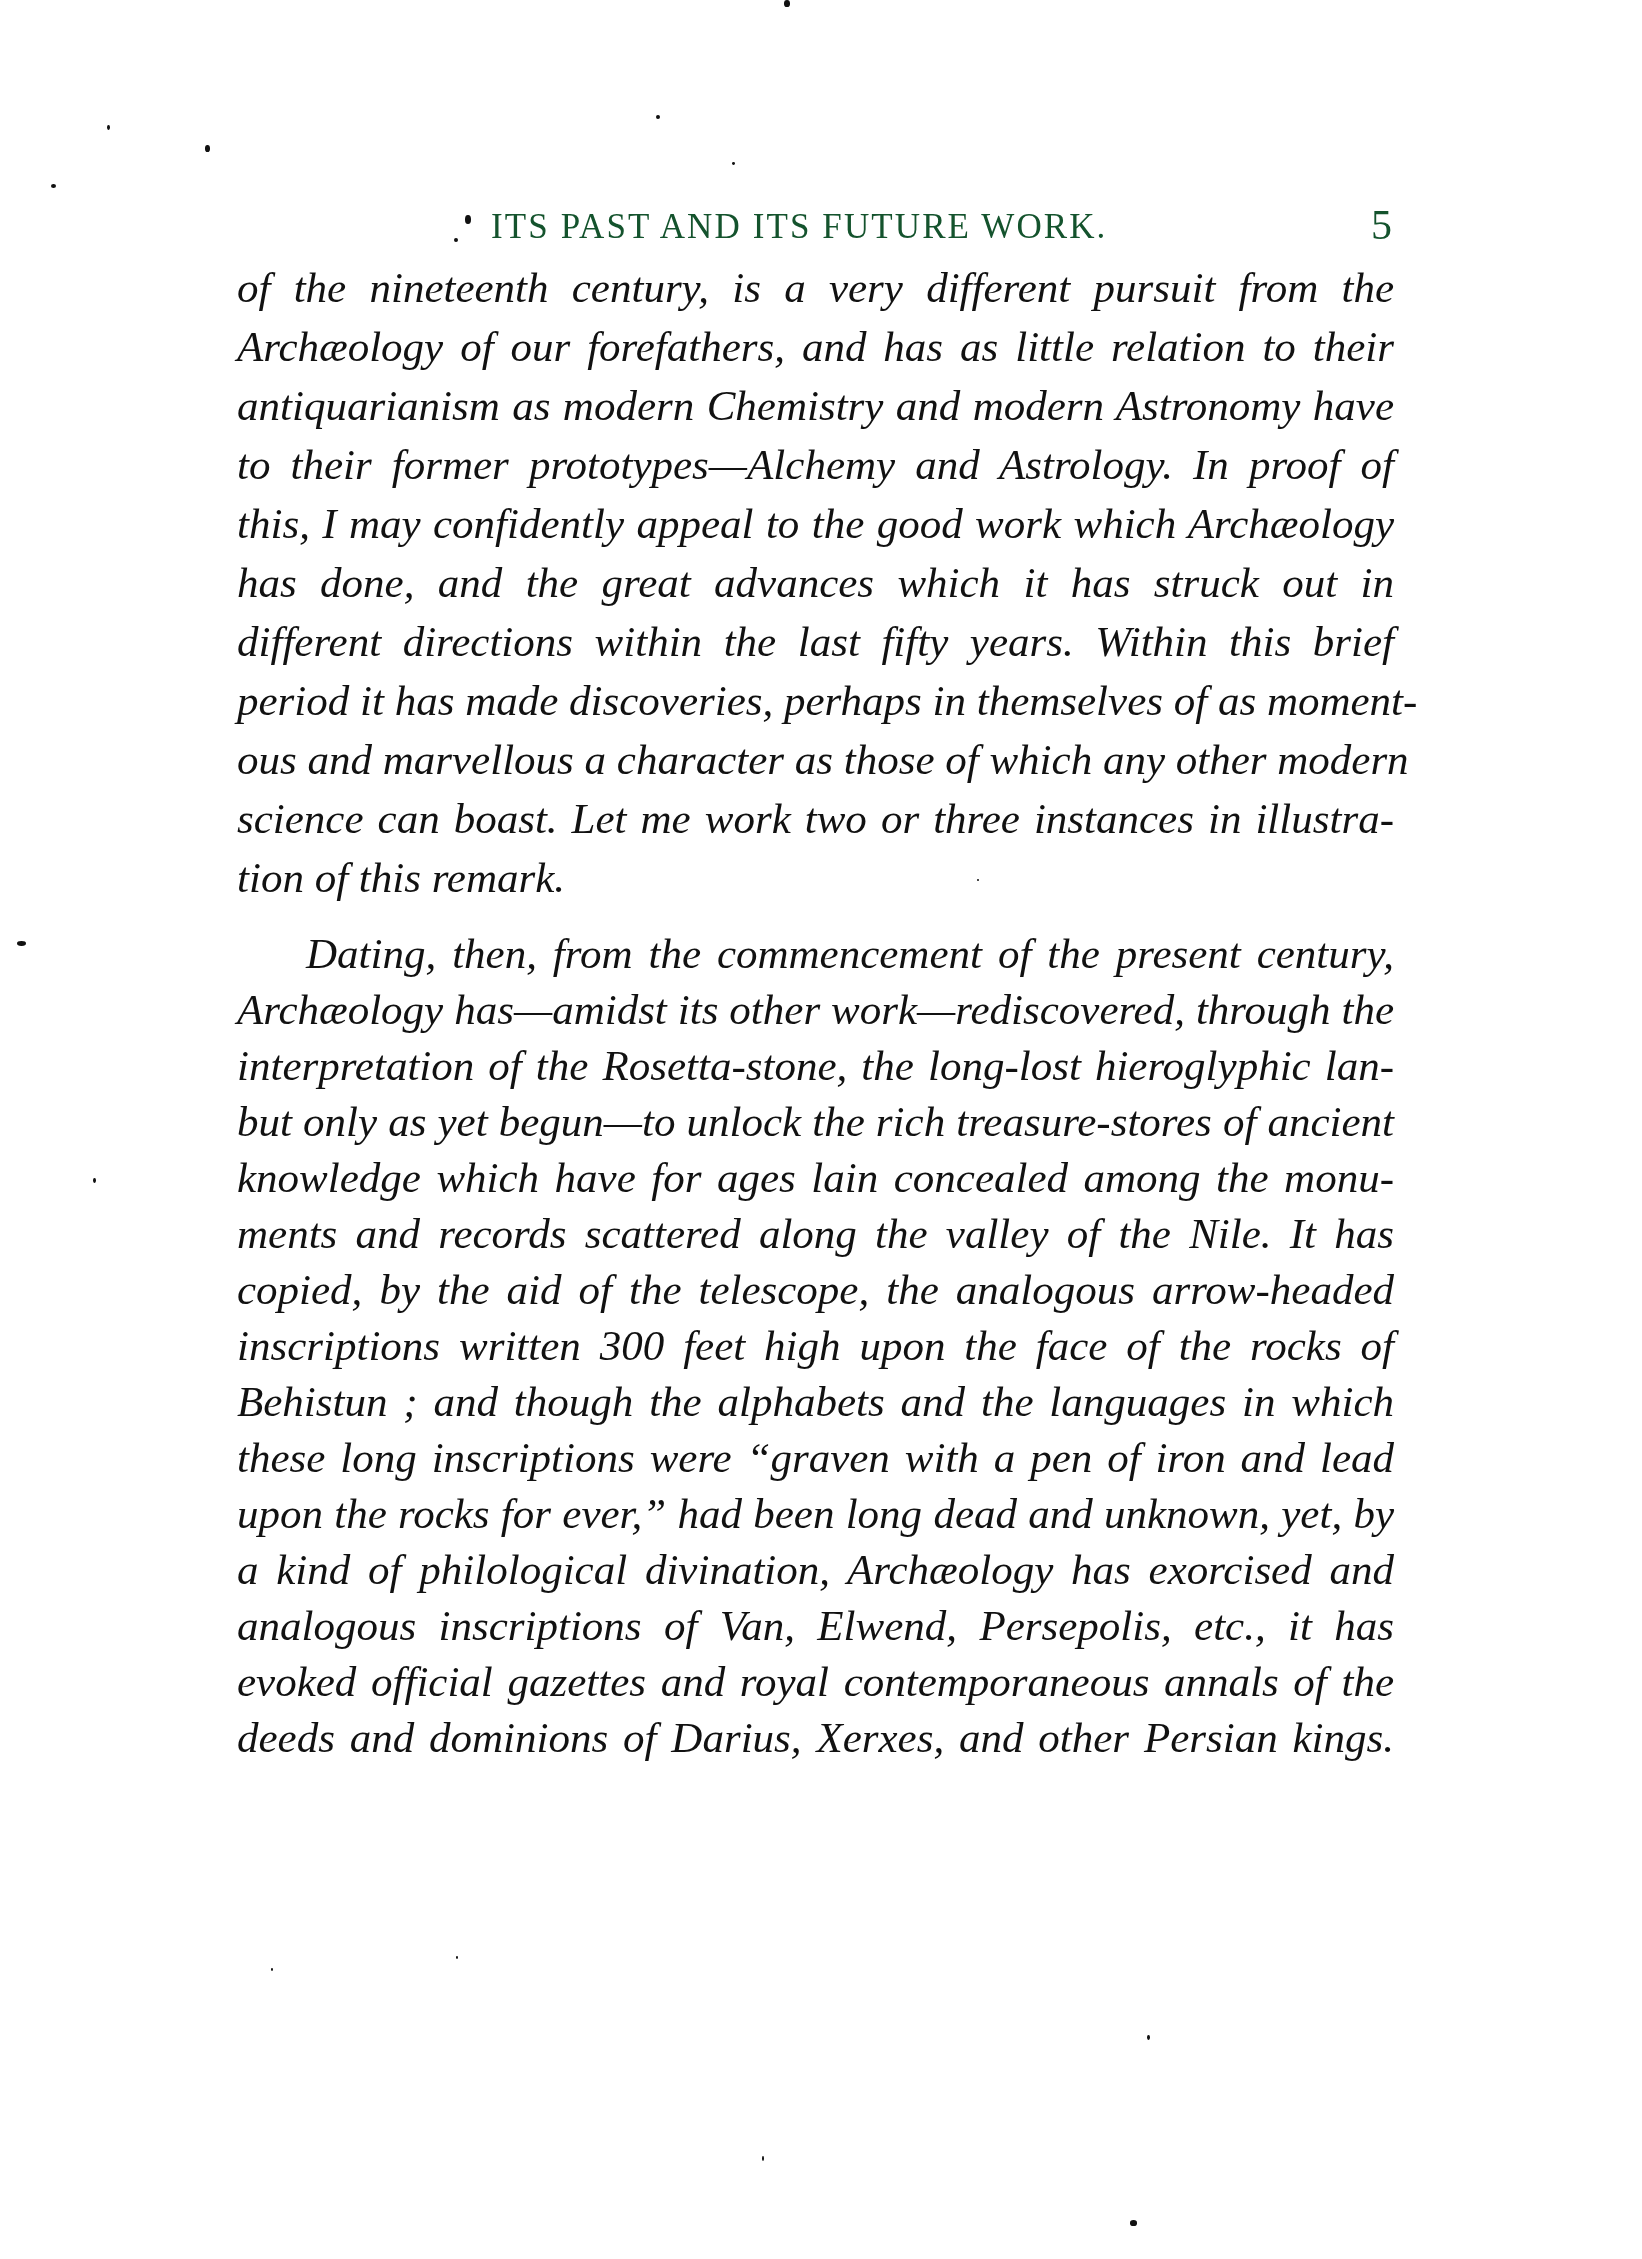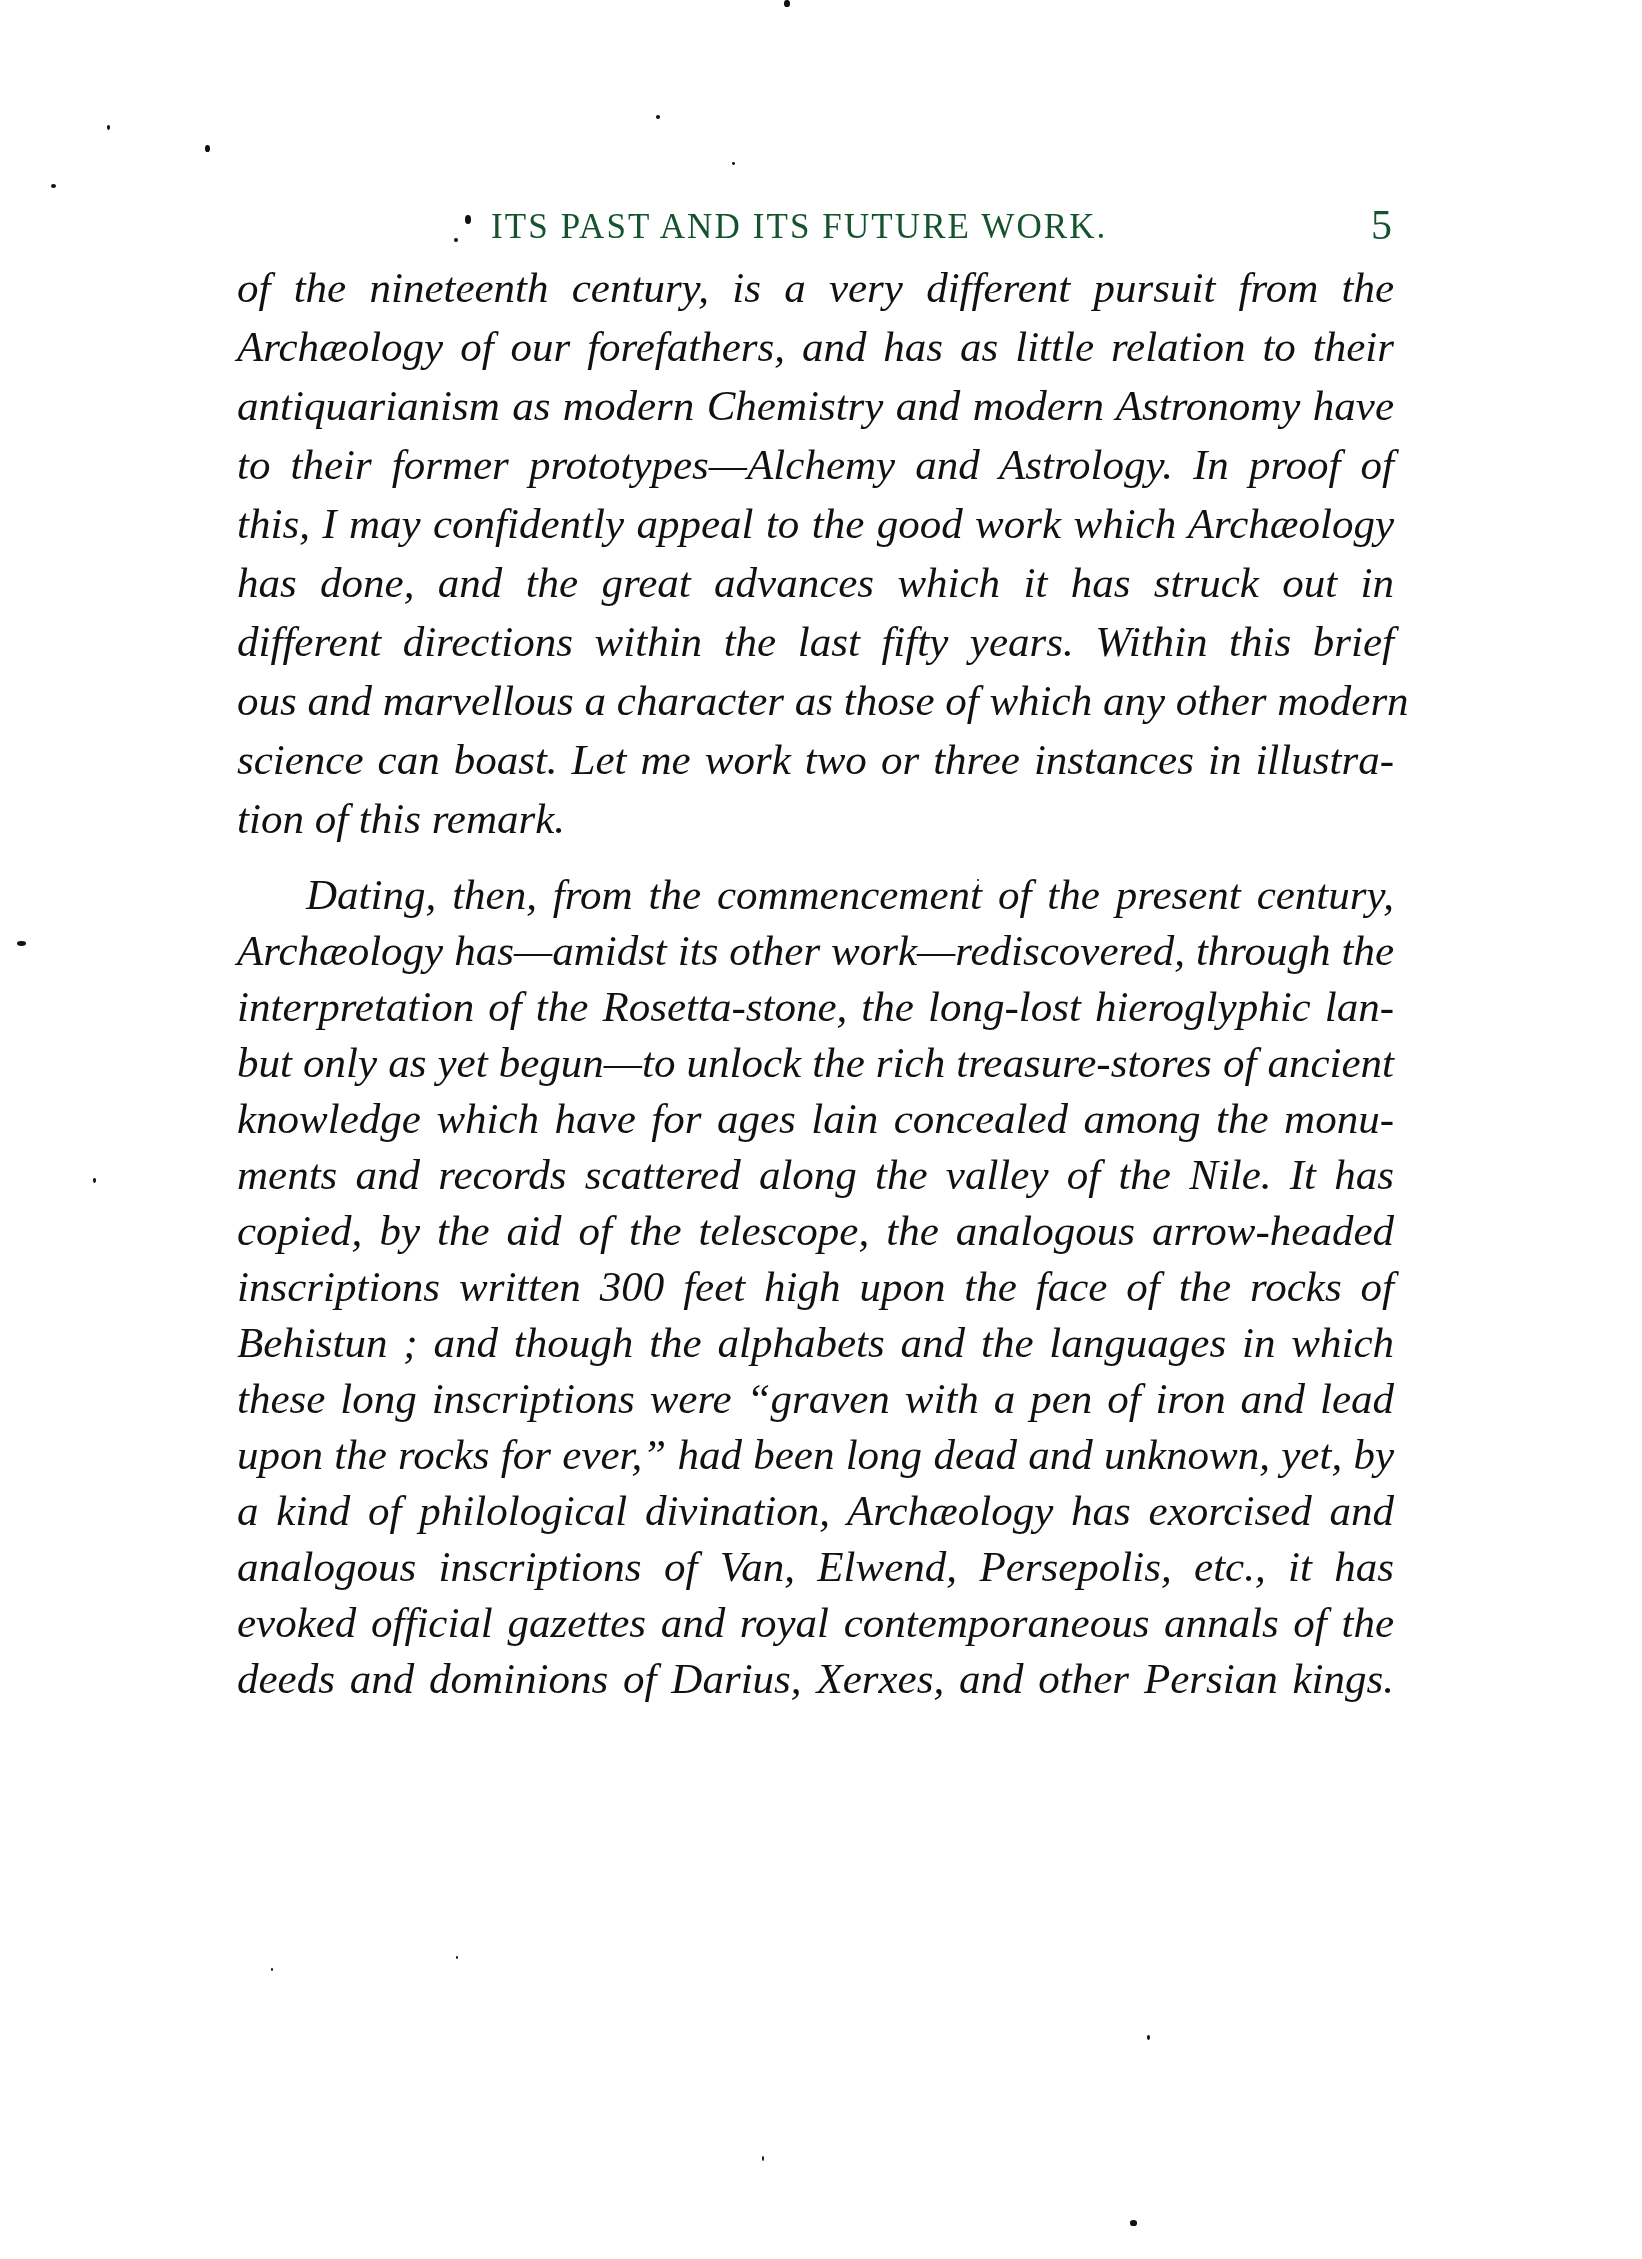--- a/index.html
+++ b/index.html
@@ -66,20 +66,21 @@
 
   <main class="body-text">
     <p class="para para1">
       <span class="line">of the nineteenth century, is a very different pursuit from the</span>
       <span class="line">Archæology of our forefathers, and has as little relation to their</span>
       <span class="line">antiquarianism as modern Chemistry and modern Astronomy have</span>
       <span class="line">to their former prototypes—Alchemy and Astrology.  In proof of</span>
       <span class="line">this, I may confidently appeal to the good work which Archæology</span>
       <span class="line">has done, and the great advances which it has struck out in</span>
       <span class="line">different directions within the last fifty years.  Within this brief</span>
+      <span class="line">period it has made discoveries, perhaps in themselves of as moment-</span>
       <span class="line">ous and marvellous a character as those of which any other modern</span>
       <span class="line">science can boast.  Let me work two or three instances in illustra-</span>
       <span class="line last">tion of this remark.</span>
     </p>
     <p class="para para2">
       <span class="line indent">Dating, then, from the commencement of the present century,</span>
       <span class="line">Archæology has—amidst its other work—rediscovered, through the</span>
       <span class="line">interpretation of the Rosetta-stone, the long-lost hieroglyphic lan-</span>
       <span class="line">but only as yet begun—to unlock the rich treasure-stores of ancient</span>
       <span class="line">knowledge which have for ages lain concealed among the monu-</span>

